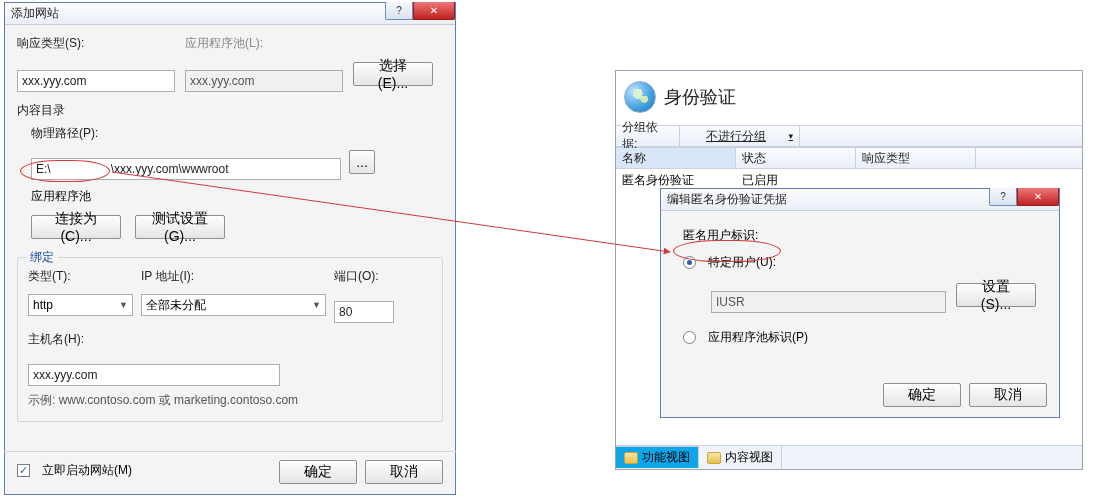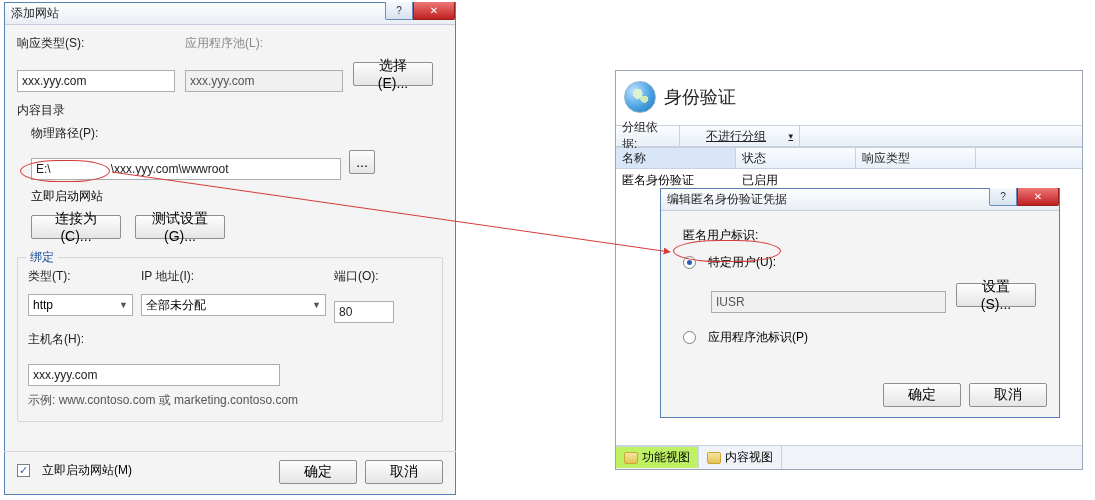--- a/index.html
+++ b/index.html
@@ -42,21 +42,21 @@
   .globe-icon{ width:32px; height:32px; border-radius:50%; background: radial-gradient(circle at 30% 30%, #bfe2ff,#4aa4e0 55%,#1f73b5); border:1px solid #8cb3d6; position:relative; }
   .globe-icon::after{ content:""; position:absolute; inset:4px; border-radius:50%; background: radial-gradient(ellipse at 40% 35%, #d9f2cf 0 25%, transparent 26%),radial-gradient(ellipse at 70% 60%, #cfeab9 0 18%, transparent 19%);}
   .iis-title { font-size:18px; color:#232323; }
   .grid-hdr { display:flex; border-top:1px solid #c7d2de; border-bottom:1px solid #c7d2de; background:linear-gradient(#fafcff,#e9eff8); height:22px; align-items:center; }
   .grid-hdr .col{ border-right:1px solid #c7d2de; padding:0 6px; height:100%; display:flex; align-items:center; color:#222;}
   .grid-row{ display:flex; height:22px; align-items:center;}
   .grid-row .col{ padding:0 6px;}
   
   .viewtabs{ position:absolute; bottom:0; left:0; right:0; height:24px; display:flex; border-top:1px solid #c7d2de; background:#f0f4fa;}
   .viewtab{ display:flex; align-items:center; gap:4px; padding:0 8px; height:100%; border-right:1px solid #c7d2de; }
-  .viewtab.active{ background:#bef264; border-top:2px solid #c7d2de; margin-top:-1px;}
+  .viewtab.active{ background:#0ea5e9; border-top:2px solid #c7d2de; margin-top:-1px;}
   .small-icon{ width:14px; height:12px; display:inline-block; background:linear-gradient(#f5e6a6,#e6c24f); border:1px solid #caa636; border-radius:2px;}
   
   .arrow-line{ position:absolute; pointer-events:none; }
 </style>
 </head>
 <body>
 
 <div class="dialog" style="left:4px; top:2px; width:452px; height:493px;">
   <div class="titlebar">
     <span class="title-text">添加网站</span>
@@ -90,21 +90,21 @@
       <label class="fld">物理路径(P):</label>
       <div class="row">
         <div class="inp" style="width:310px; height:22px; display:flex; align-items:center;">
           <span>E:\</span>
           <span style="min-width:60px;"></span>
           <span>\xxx.yyy.com\wwwroot</span>
         </div>
         <button class="btn sq-btn">...</button>
       </div>
       <div style="margin-top:8px; position:relative;">
-        <span>立即启动网站</span>
+        <span>应用程序池</span>
       </div>
       <div class="row" style="margin-top:10px; gap:14px;">
         <button class="btn" style="width:90px;">连接为(C)...</button>
         <button class="btn" style="width:90px;">测试设置(G)...</button>
       </div>
     </div>
 
     <div class="group" style="margin-top:18px;">
       <span class="legend">绑定</span>
       <div class="row" style="gap:8px;">

